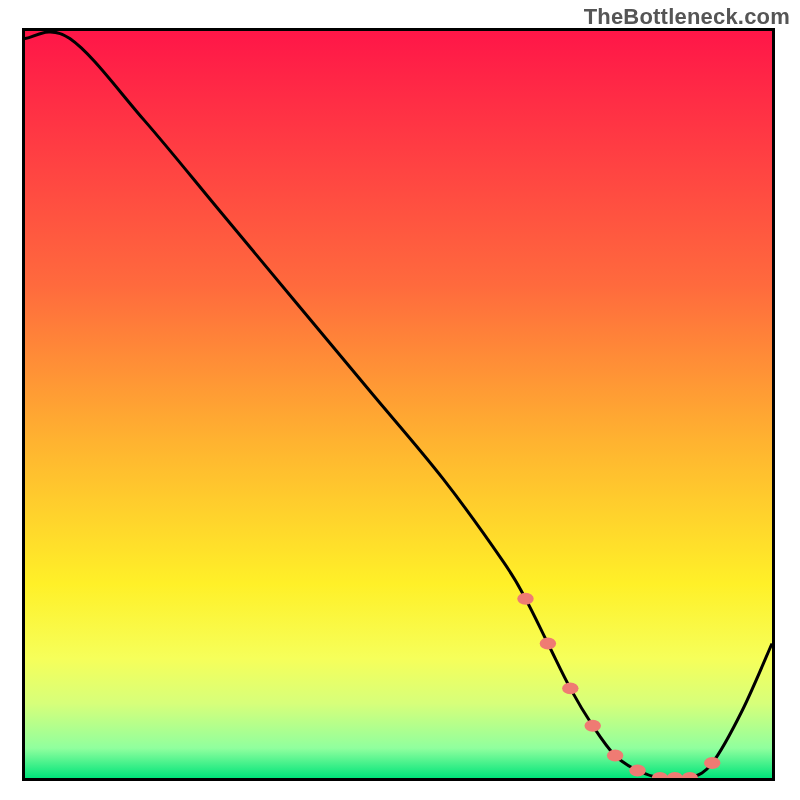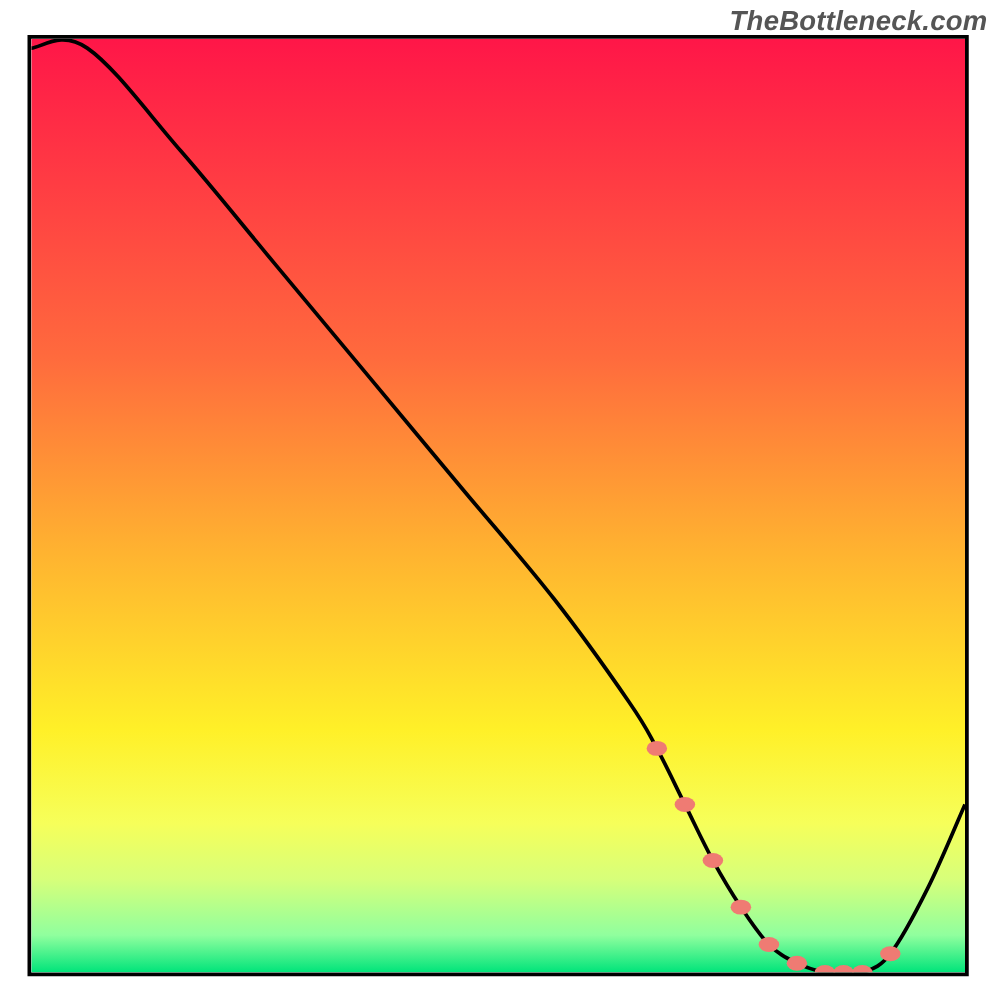--- a/index.html
+++ b/index.html
@@ -8,21 +8,20 @@
     width: 800px;
     height: 800px;
     background: #ffffff;
     font-family: Arial, Helvetica, sans-serif;
     overflow: hidden;
   }
   .stage {
     position: relative;
     width: 800px;
     height: 800px;
-    font-style: italic;
   }
   .watermark {
     position: absolute;
     top: 4px;
     right: 10px;
     font-size: 22px;
     font-weight: 600;
     color: #555;
     letter-spacing: 0.2px;
     z-index: 5;

